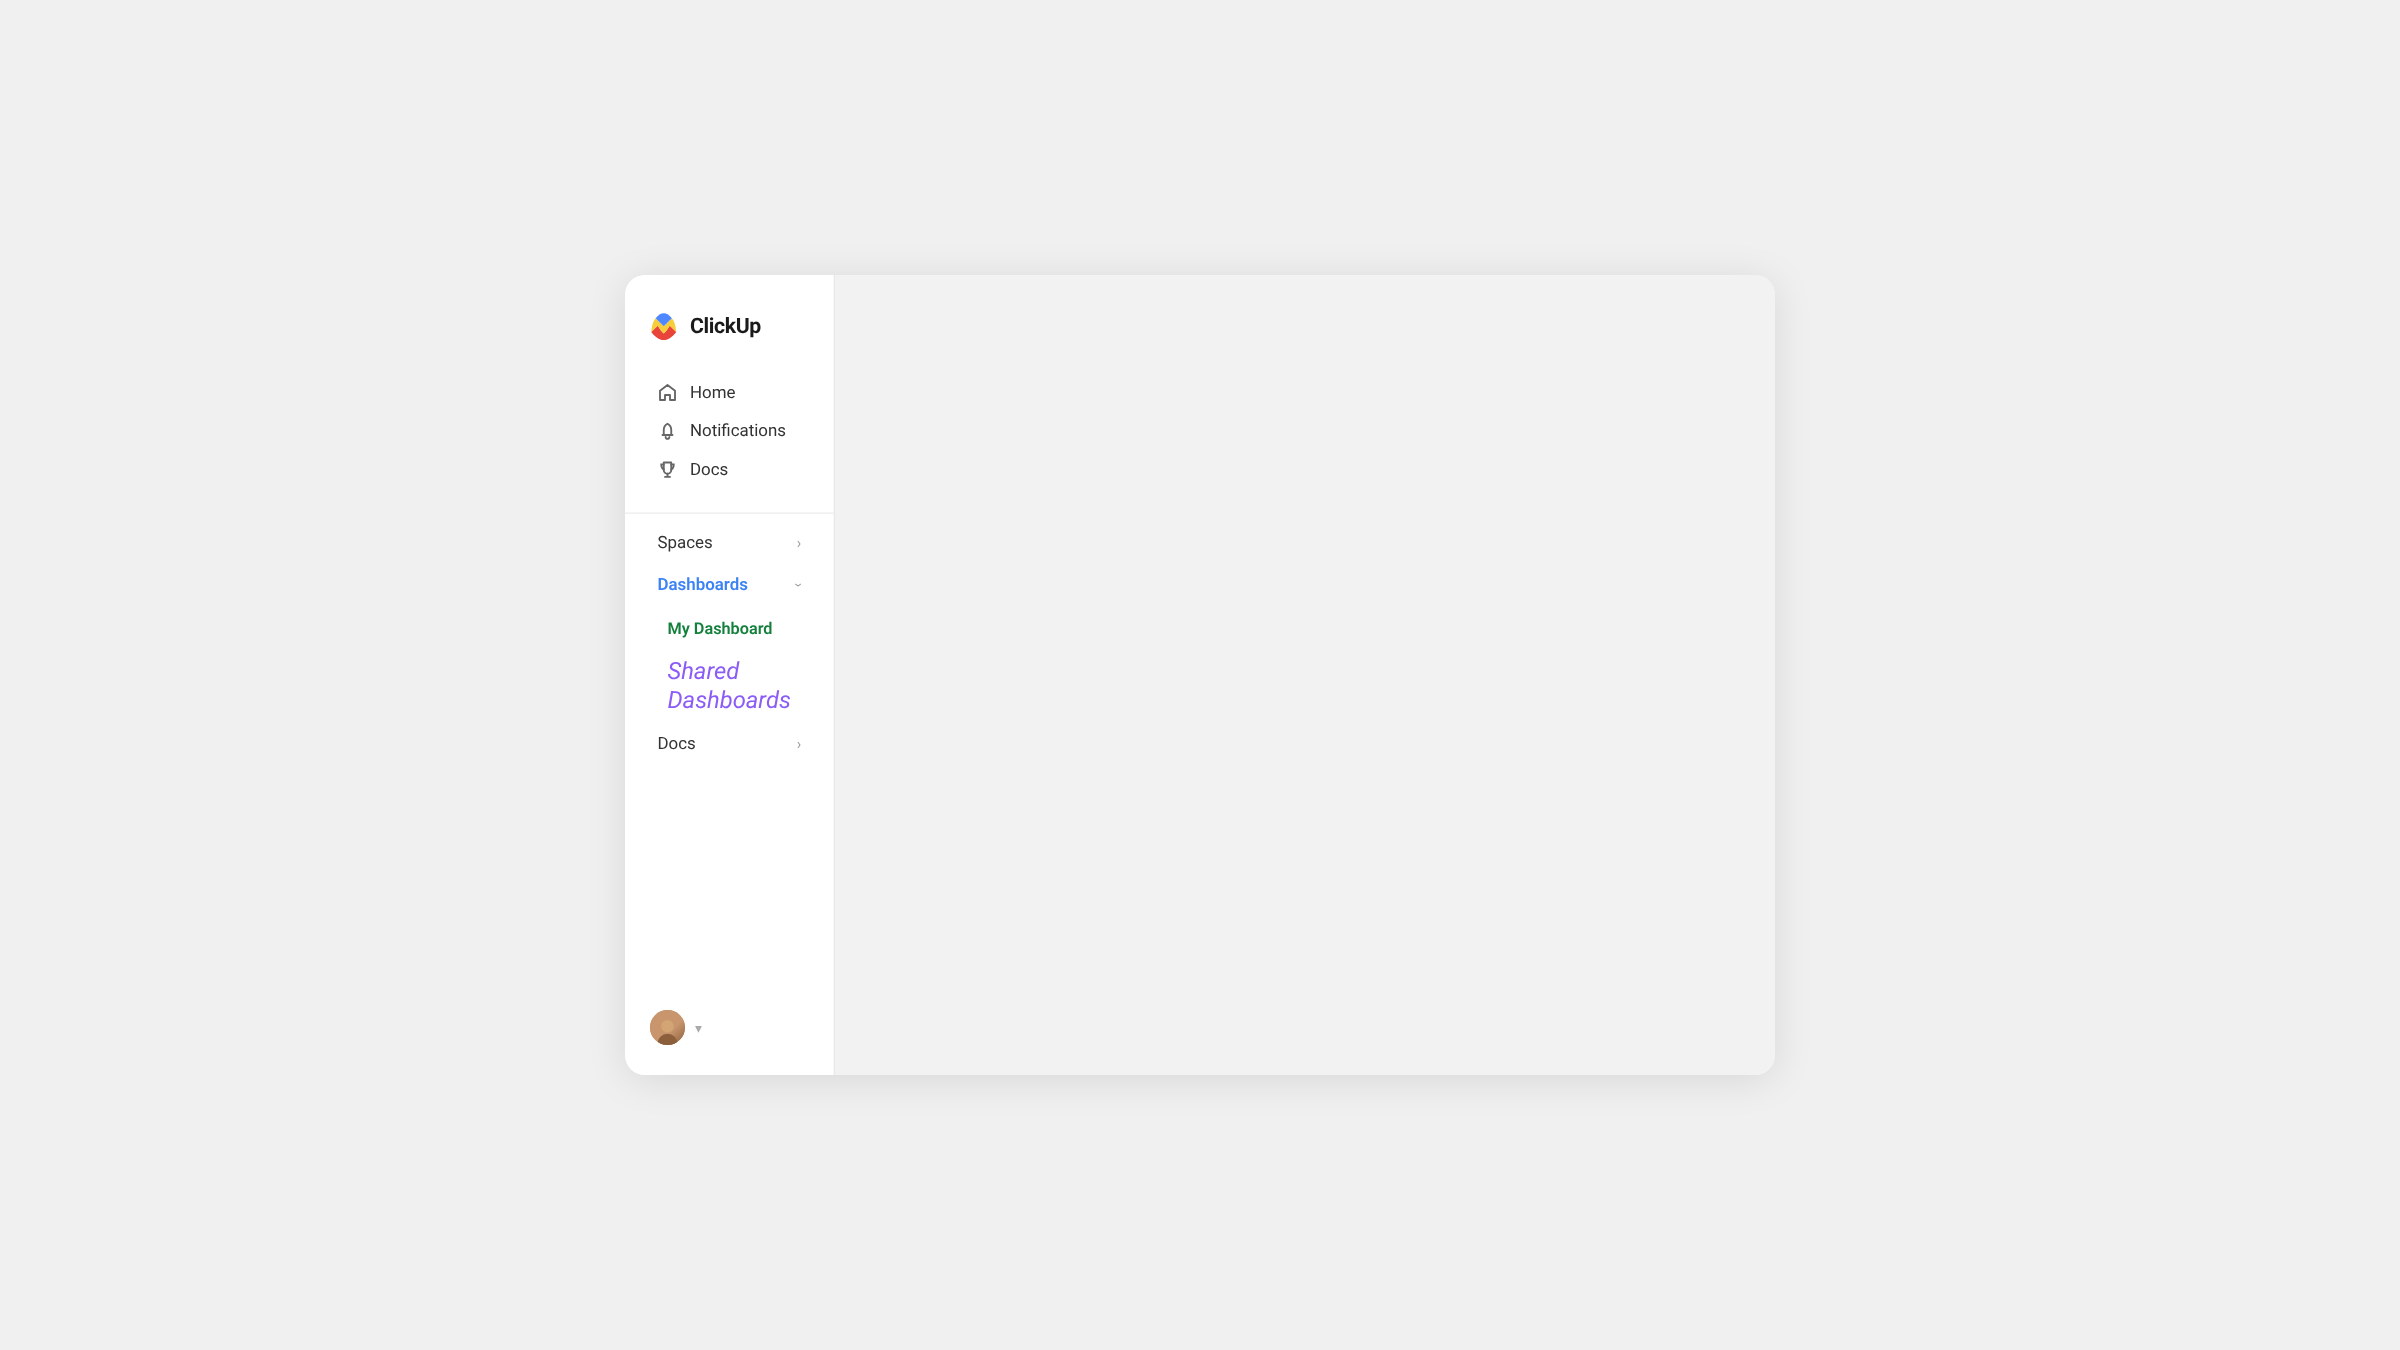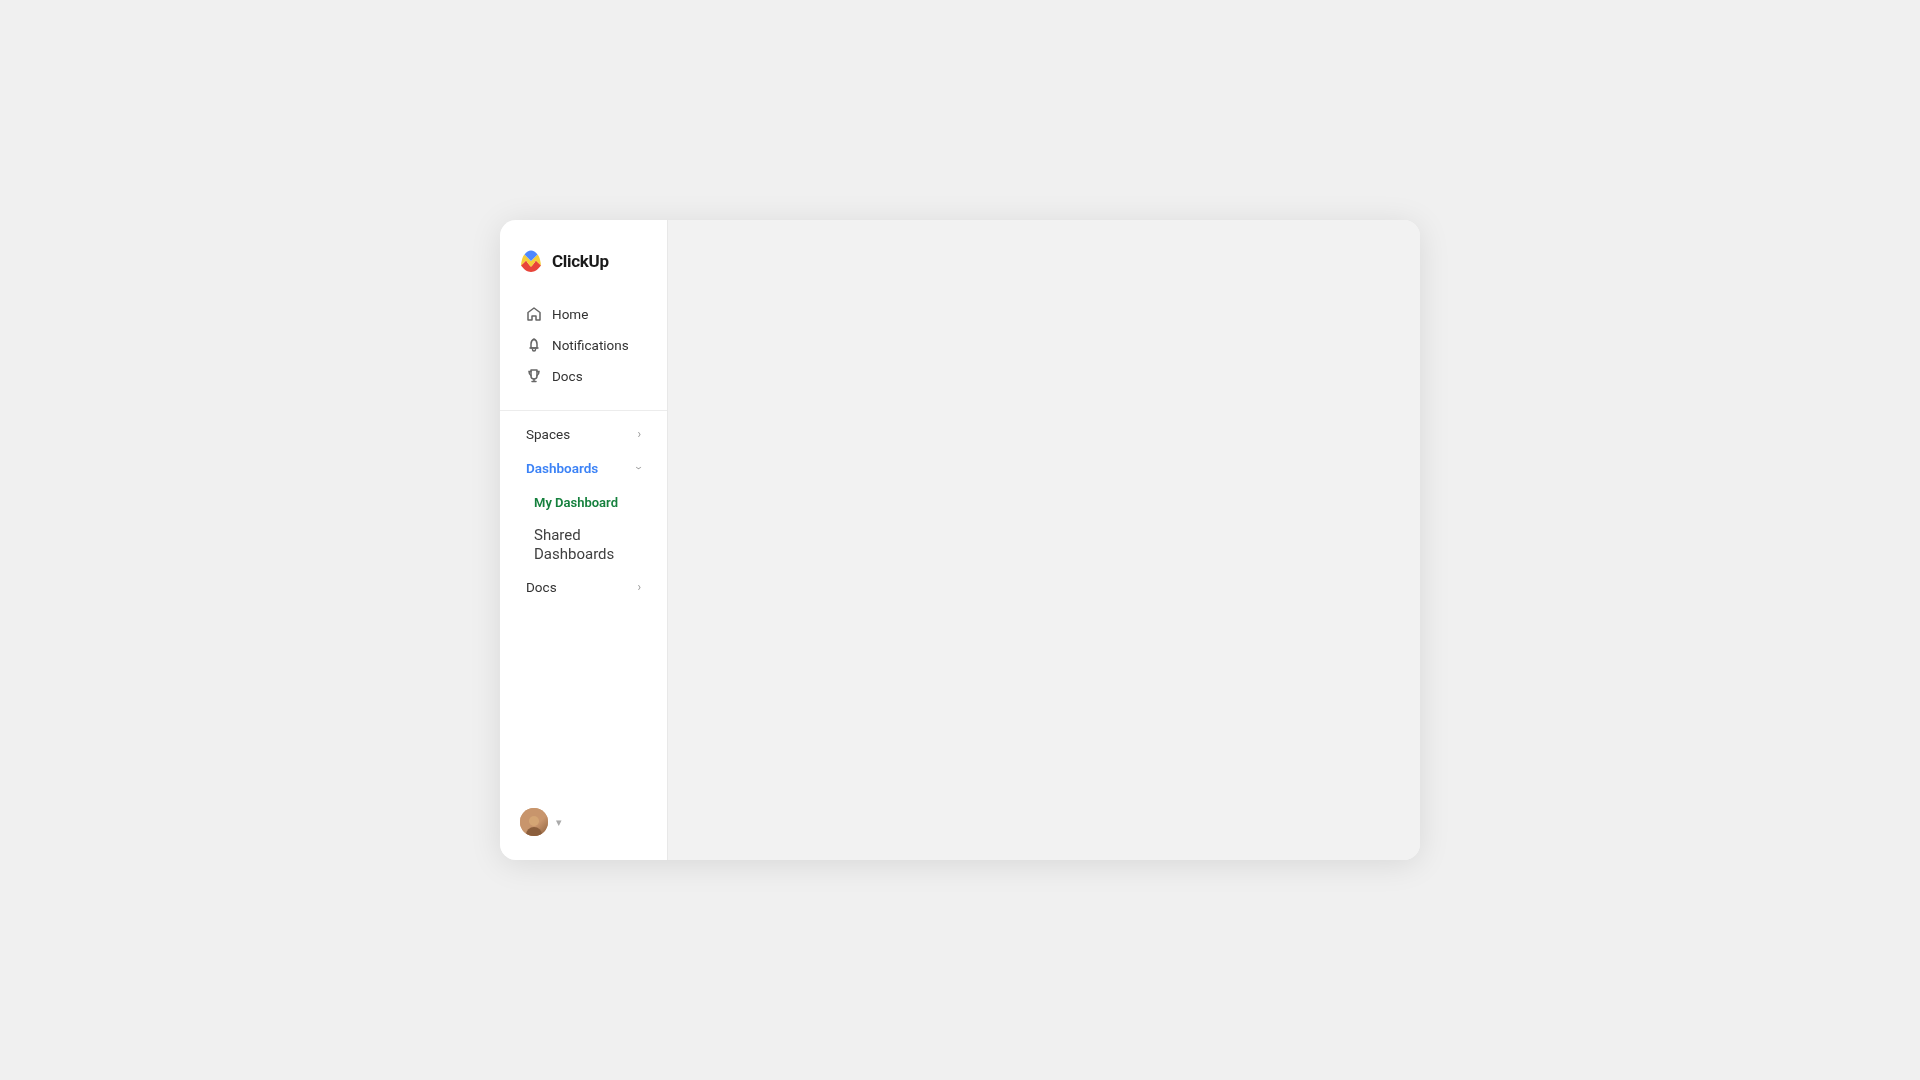--- a/index.html
+++ b/index.html
@@ -125,22 +125,23 @@
 
     .sub-item {
       padding: 6px 18px 6px 26px;
       cursor: pointer;
       border-radius: 6px;
       margin: 1px 8px;
       transition: background 0.15s;
     }
 
     .sub-item-label {
-      font-size: 15px;
-      color: #404040;
+      font-size: 19px;
+      color: #8b5cf6;
+      font-style: italic;
     }
 
     .sub-item-label-bold {
       font-size: 13px;
       color: #15803d;
       font-weight: 600;
     }
 
     .spacer {
       flex: 1;

